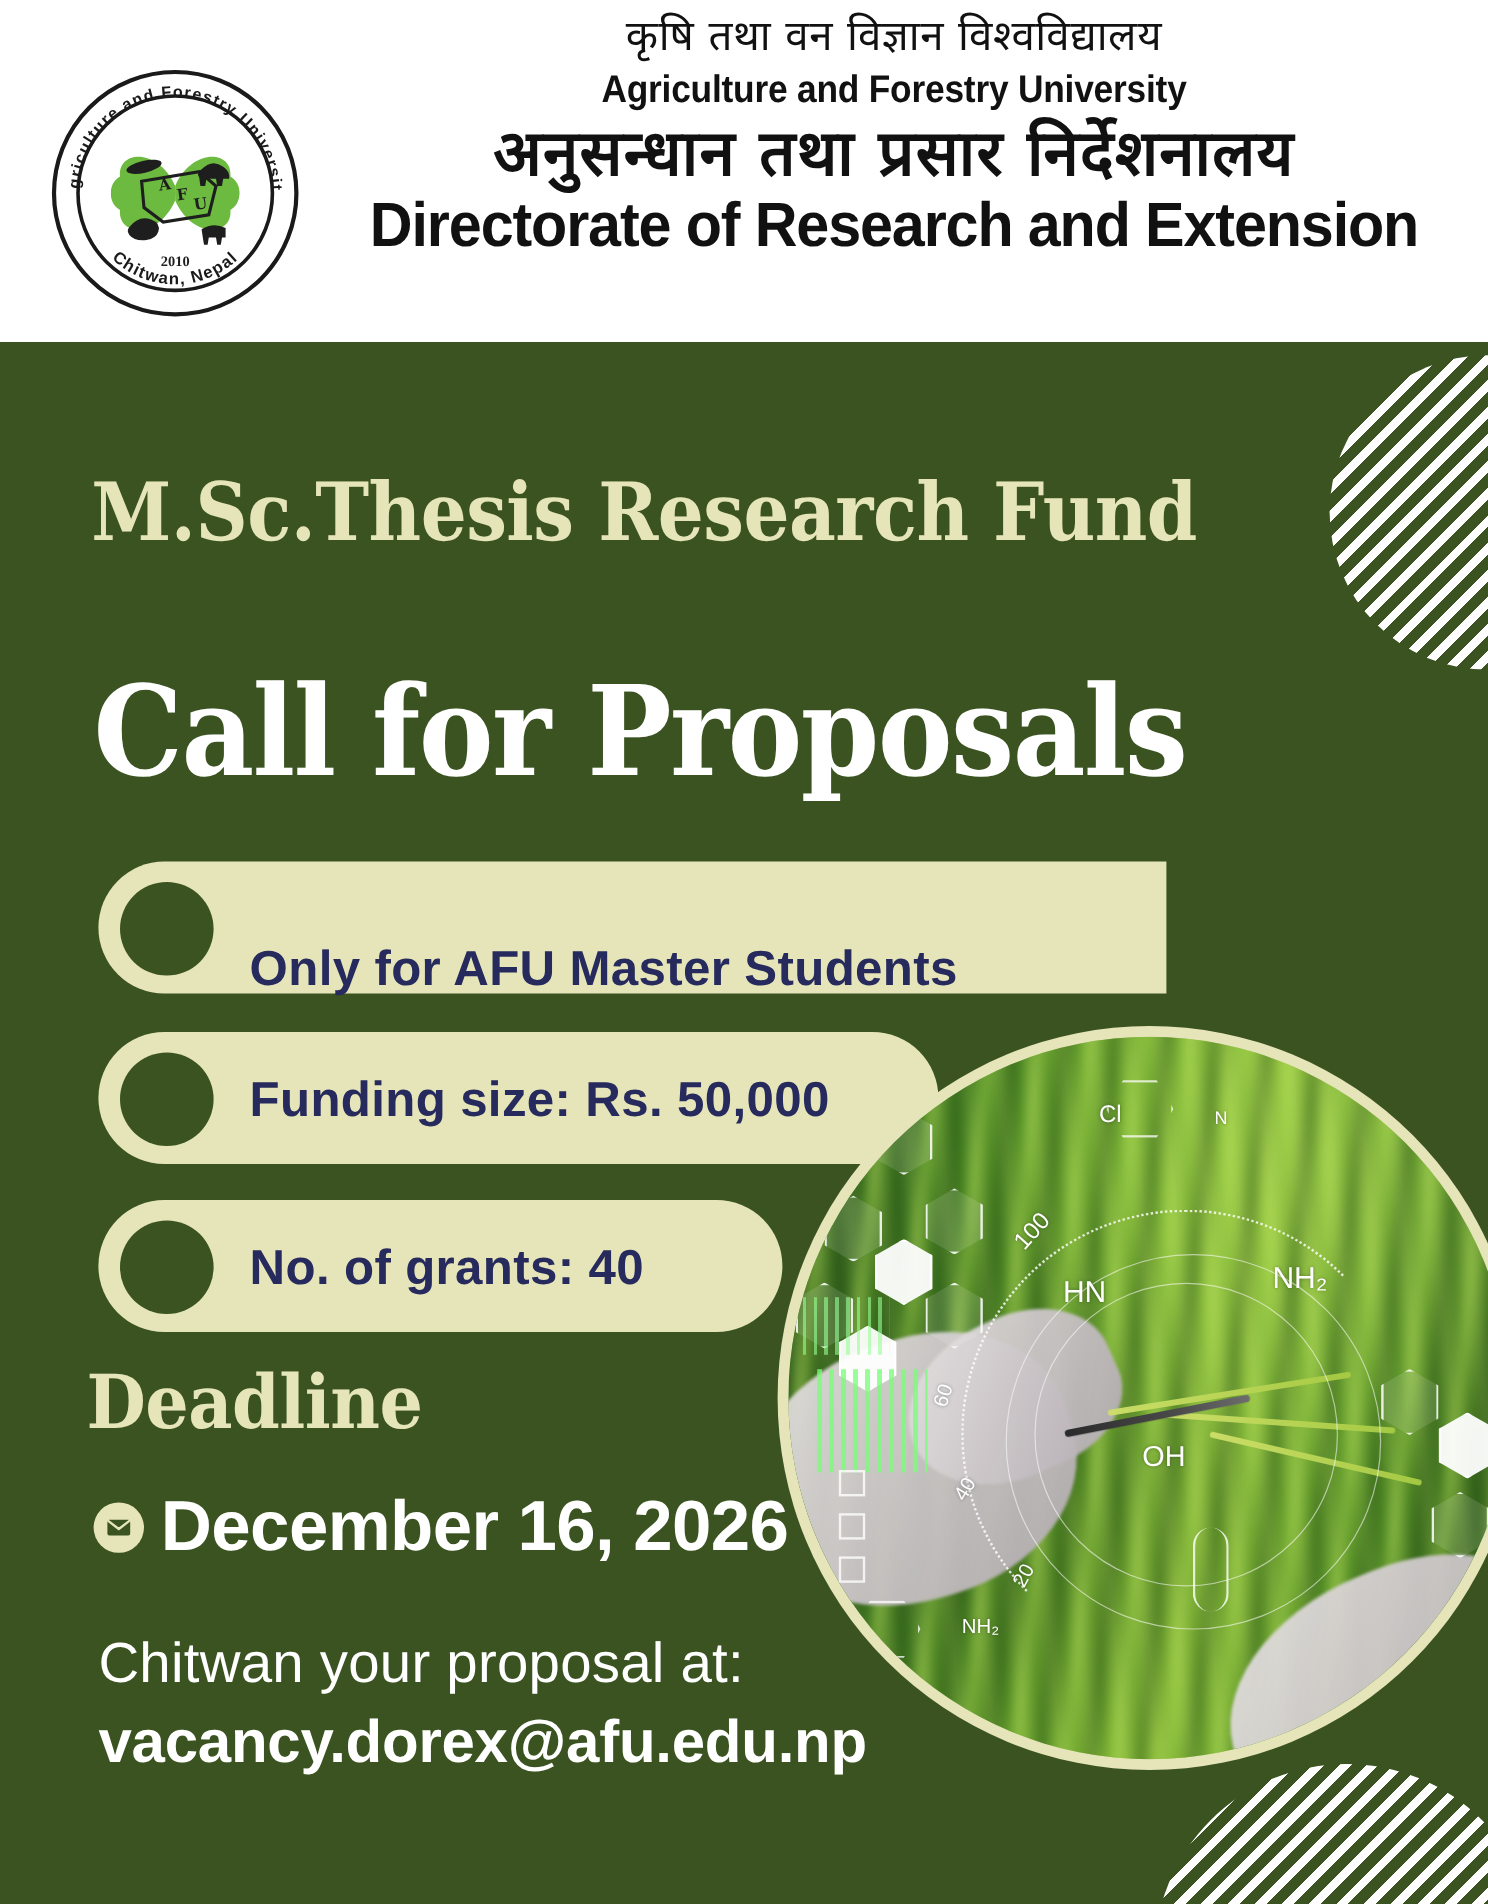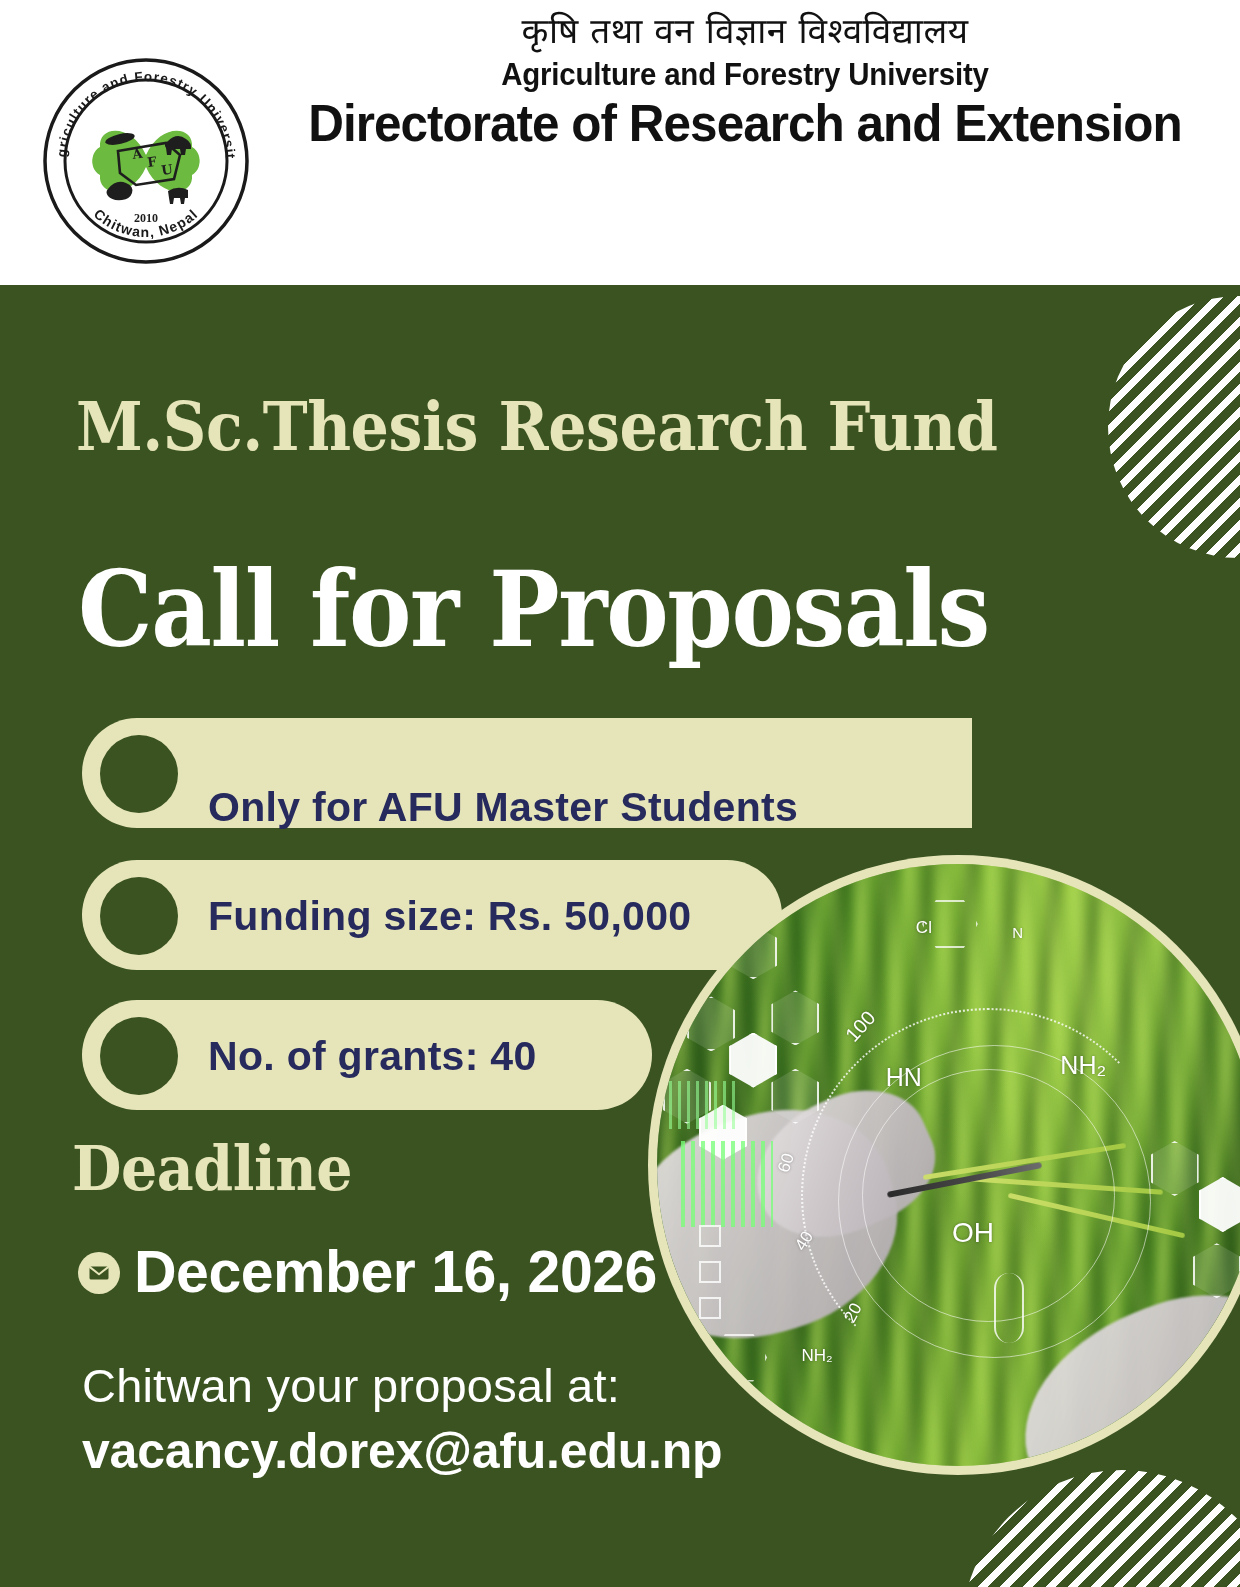--- a/index.html
+++ b/index.html
@@ -408,20 +408,21 @@
         </text>
         <text font-family="Liberation Sans, sans-serif" font-size="14" font-weight="bold" fill="#1a1a1a" letter-spacing="1.2">
           <textPath href="#arcBot" startOffset="50%" text-anchor="middle">Chitwan, Nepal</textPath>
         </text>
       </svg>
     </div>
 
     <div class="header-text">
       <div class="hdr-np1">कृषि तथा वन विज्ञान विश्वविद्यालय</div>
       <div class="hdr-en1">Agriculture and Forestry University</div>
+      <div class="hdr-np2">अनुसन्धान तथा प्रसार निर्देशनालय</div>
       <div class="hdr-en2">Directorate of Research and Extension</div>
     </div>
   </div>
 
   <div class="stripe-circle" id="stripe-tr"></div>
   <div class="stripe-circle" id="stripe-br"></div>
 
   <div class="title-sm">M.Sc.Thesis Research Fund</div>
   <div class="title-lg">Call for Proposals</div>
 
@@ -472,27 +473,27 @@
         <div class="sqcol" style="left:7%;  top:60%;"></div>
         <div class="sqcol" style="left:7%;  top:66%;"></div>
         <div class="sqcol" style="left:7%;  top:72%;"></div>
 
         <div class="dna"></div>
 
         <div class="arcline" style="left:24%; top:24%; width:62%; height:62%;"></div>
         <div class="ring" style="left:34%; top:34%; width:42%; height:42%;"></div>
         <div class="ring" style="left:30%; top:30%; width:52%; height:52%;"></div>
 
-        <div class="hudtxt" style="left:43%; top:9%;  font-size:17px;">Cl</div>
+        <div class="hudtxt" style="left:43%; top:9%;  font-size:20px;">Cl</div>
         <div class="hudtxt" style="left:59%; top:10%; font-size:15px;">N</div>
         <div class="hudtxt" style="left:90%; top:12%; font-size:18px;">H₂</div>
         <div class="hudtxt" style="left:31%; top:25%; font-size:20px; transform:rotate(-48deg);">100</div>
         <div class="hudtxt" style="left:38%; top:33%; font-size:25px;">HN</div>
         <div class="hudtxt" style="left:67%; top:31%; font-size:25px;">NH₂</div>
-        <div class="hudtxt" style="left:49%; top:56%; font-size:28px;margin-top:16px;">OH</div>
+        <div class="hudtxt" style="left:49%; top:56%; font-size:24px;">OH</div>
         <div class="hudtxt" style="left:20%; top:48%; font-size:17px; transform:rotate(-72deg);">60</div>
         <div class="hudtxt" style="left:23%; top:61%; font-size:17px; transform:rotate(-58deg);">40</div>
         <div class="hudtxt" style="left:31%; top:73%; font-size:17px; transform:rotate(-62deg);">20</div>
         <div class="hudtxt" style="left:24%; top:80%; font-size:17px;">NH₂</div>
       </div>
     </div>
   </div>
 
   <div class="deadline-head">Deadline</div>
 

